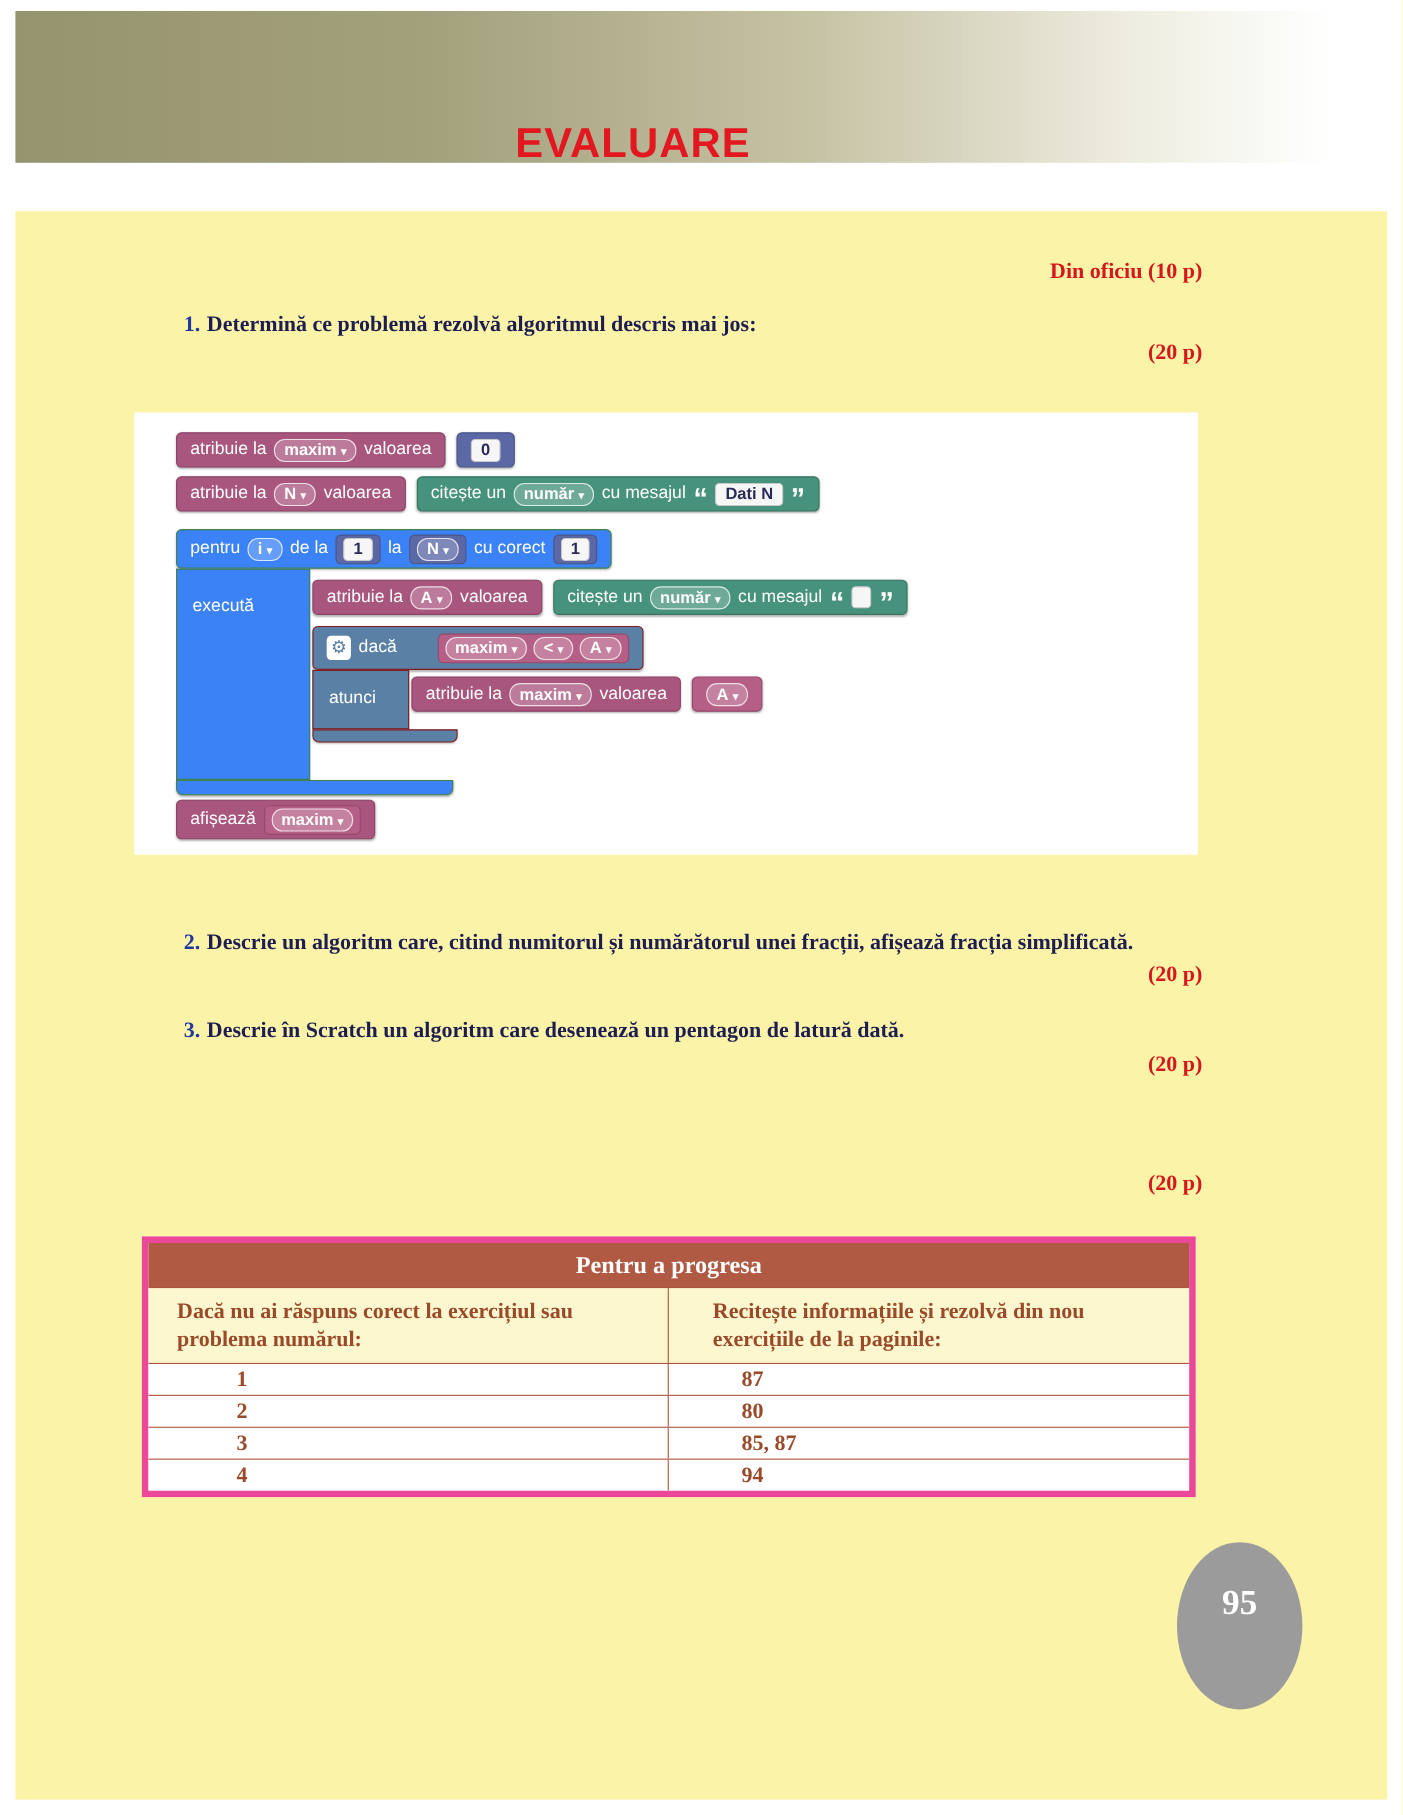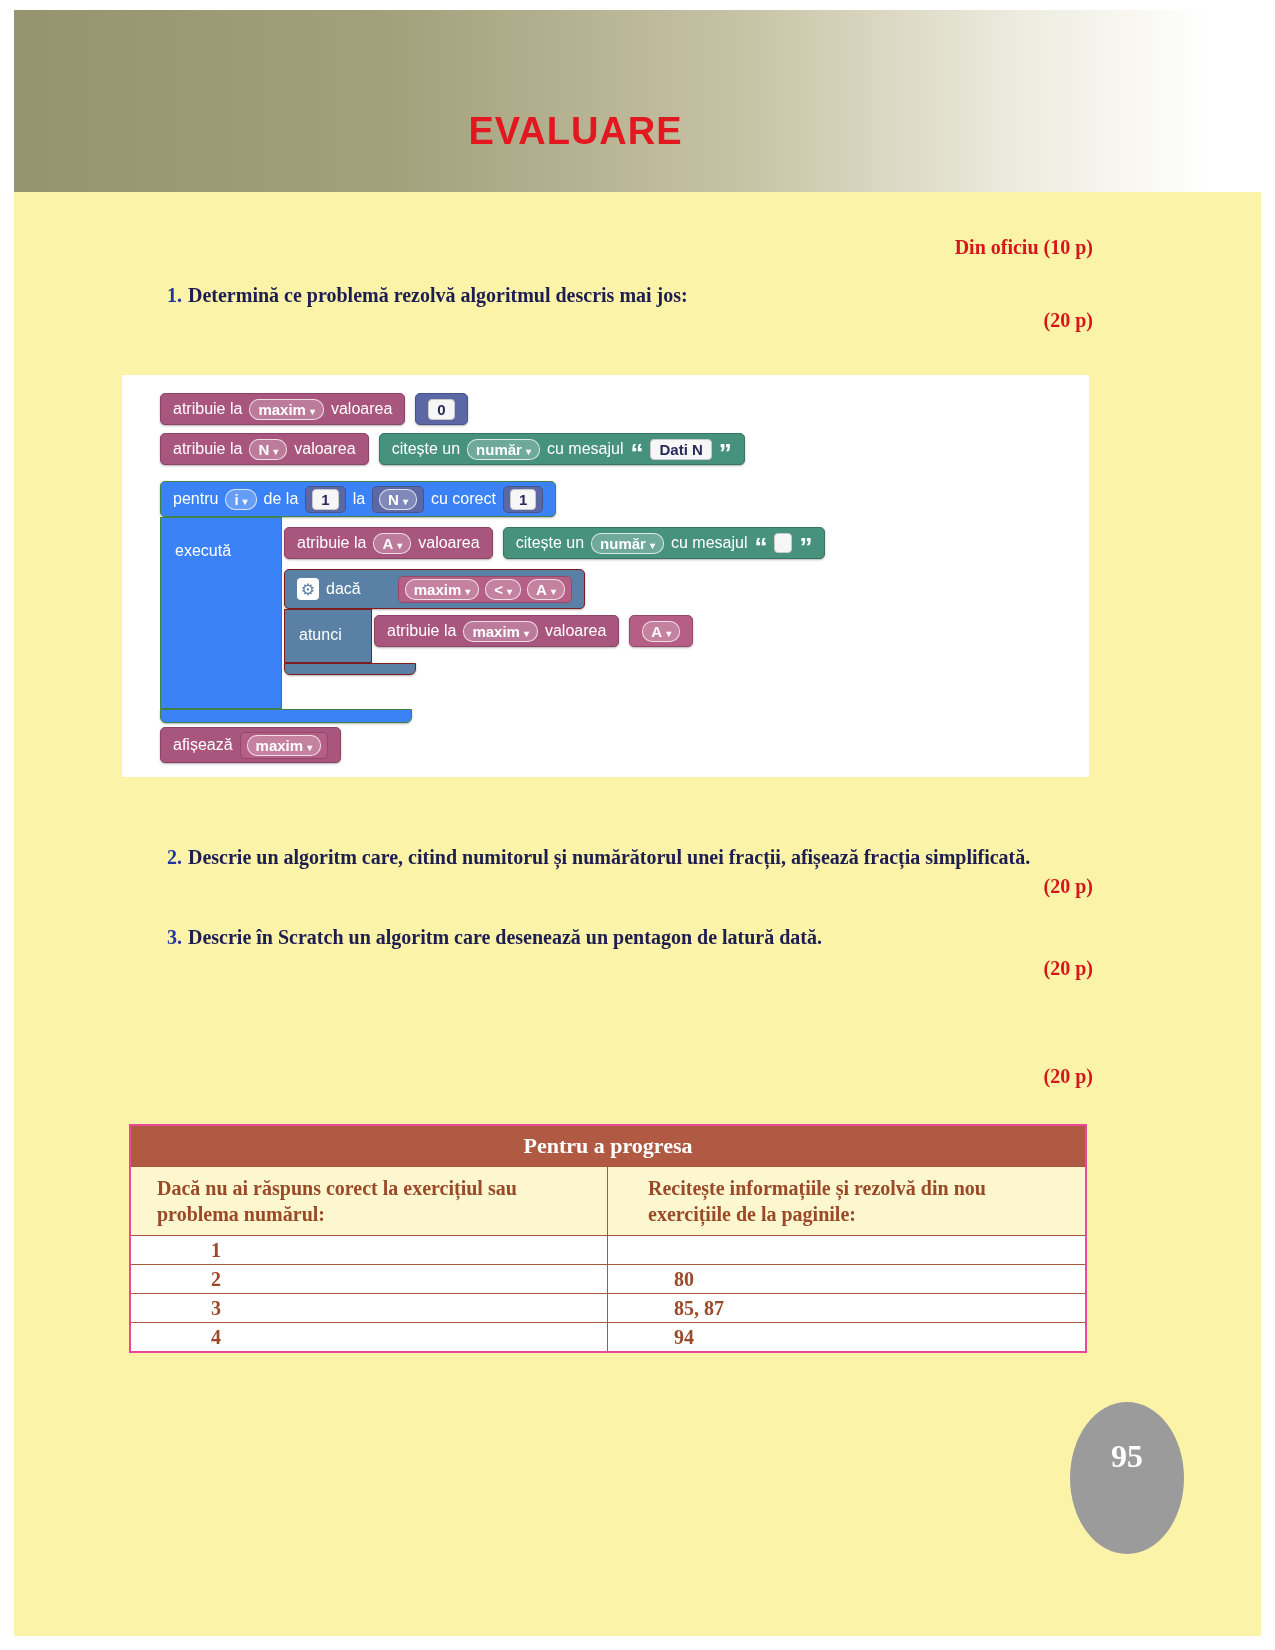--- a/index.html
+++ b/index.html
@@ -1,20 +1,20 @@
 <!DOCTYPE html>
 <html><head>
 <meta charset="utf-8">
 <style>
   * { box-sizing: border-box; margin: 0; padding: 0; }
   html,body { width:1275px; height:1650px; }
   body { position:relative; background:#ffffff; font-family:"Liberation Serif", serif; overflow:hidden; }
 
   
-  .band { position:absolute; left:14px; top:10px; width:1247px; height:182px;
+  .band { position:absolute; left:14px; top:10px; width:1247px; height:138px;
           background:linear-gradient(90deg,#96946e 0%,#a3a07c 30%,#c6c2a4 58%,#efeee2 82%,#ffffff 96%); }
   .title { position:absolute; left:0; right:0; top:100px; text-align:center; padding-right:124px;
            font-family:"Liberation Sans", sans-serif; font-weight:800; font-size:38px;
            color:#e2171f; letter-spacing:1px; }
 
   
   .sheet { position:absolute; left:14px; top:192px; width:1247px; height:1444px; background:#fbf4a8; }
 
   .din-oficiu { position:absolute; right:168px; top:44px; color:#d6161d; font-weight:bold; font-size:20px; }
   .question { position:absolute; left:115px; width:960px; font-size:20px; font-weight:bold;
@@ -46,21 +46,21 @@
   .gear::before { content:"⚙"; font-size:16px; }
   .quote { font-size:26px; font-weight:bold; line-height:.6; transform:translateY(5px); }
   .cshape { position:absolute; }
   .body-lbl { font-family:"Liberation Sans", sans-serif; font-size:16px; color:#fff;
               padding:24px 0 0 14px; display:block; }
   .lip { position:absolute; border-radius:0 0 6px 6px; box-shadow:0 1px 2px rgba(0,0,0,.3); }
   .cond-gap { margin-left:30px; }
 
   
   .progress-table { position:absolute; left:115px; top:932px; width:958px;
-                    border:2px solid #ec4899; background:#fff; }
+                    border:6px solid #ec4899; background:#fff; }
   .pt-title { background:#b15a43; color:#fff; font-weight:bold; font-size:22px;
               text-align:center; padding:7px 0; }
   .pt-row, .pt-head { display:flex; border-top:1px solid #a8563c; }
   .pt-head { background:#fdf7cf; }
   .pt-cell { font-weight:bold; color:#9a4a28; font-size:20px; line-height:1.3; }
   .pt-cell.c1 { width:50%; border-right:1px solid #a8563c; padding:8px 14px 8px 26px; }
   .pt-cell.c2 { width:50%; padding:8px 14px 8px 40px; }
   .pt-row { background:#fff; }
   .pt-row .pt-cell { padding-top:1px; padding-bottom:1px; }
   .pt-row .c1 { padding-left:80px; }
@@ -249,20 +249,21 @@
   <div class="points" style="top:873px">(20 p)</div>
 
   <div class="progress-table">
     <div class="pt-title">Pentru a progresa</div>
     <div class="pt-head">
       <div class="pt-cell c1">Dacă nu ai răspuns corect la exercițiul sau problema numărul:</div>
       <div class="pt-cell c2">Recitește informațiile și rezolvă din nou exercițiile de la paginile:</div>
     </div>
     <div class="pt-row">
       <div class="pt-cell c1">1</div>
+      <div class="pt-cell c2">87</div>
     </div>
     <div class="pt-row">
       <div class="pt-cell c1">2</div>
       <div class="pt-cell c2">80</div>
     </div>
     <div class="pt-row">
       <div class="pt-cell c1">3</div>
       <div class="pt-cell c2">85, 87</div>
     </div>
     <div class="pt-row">

